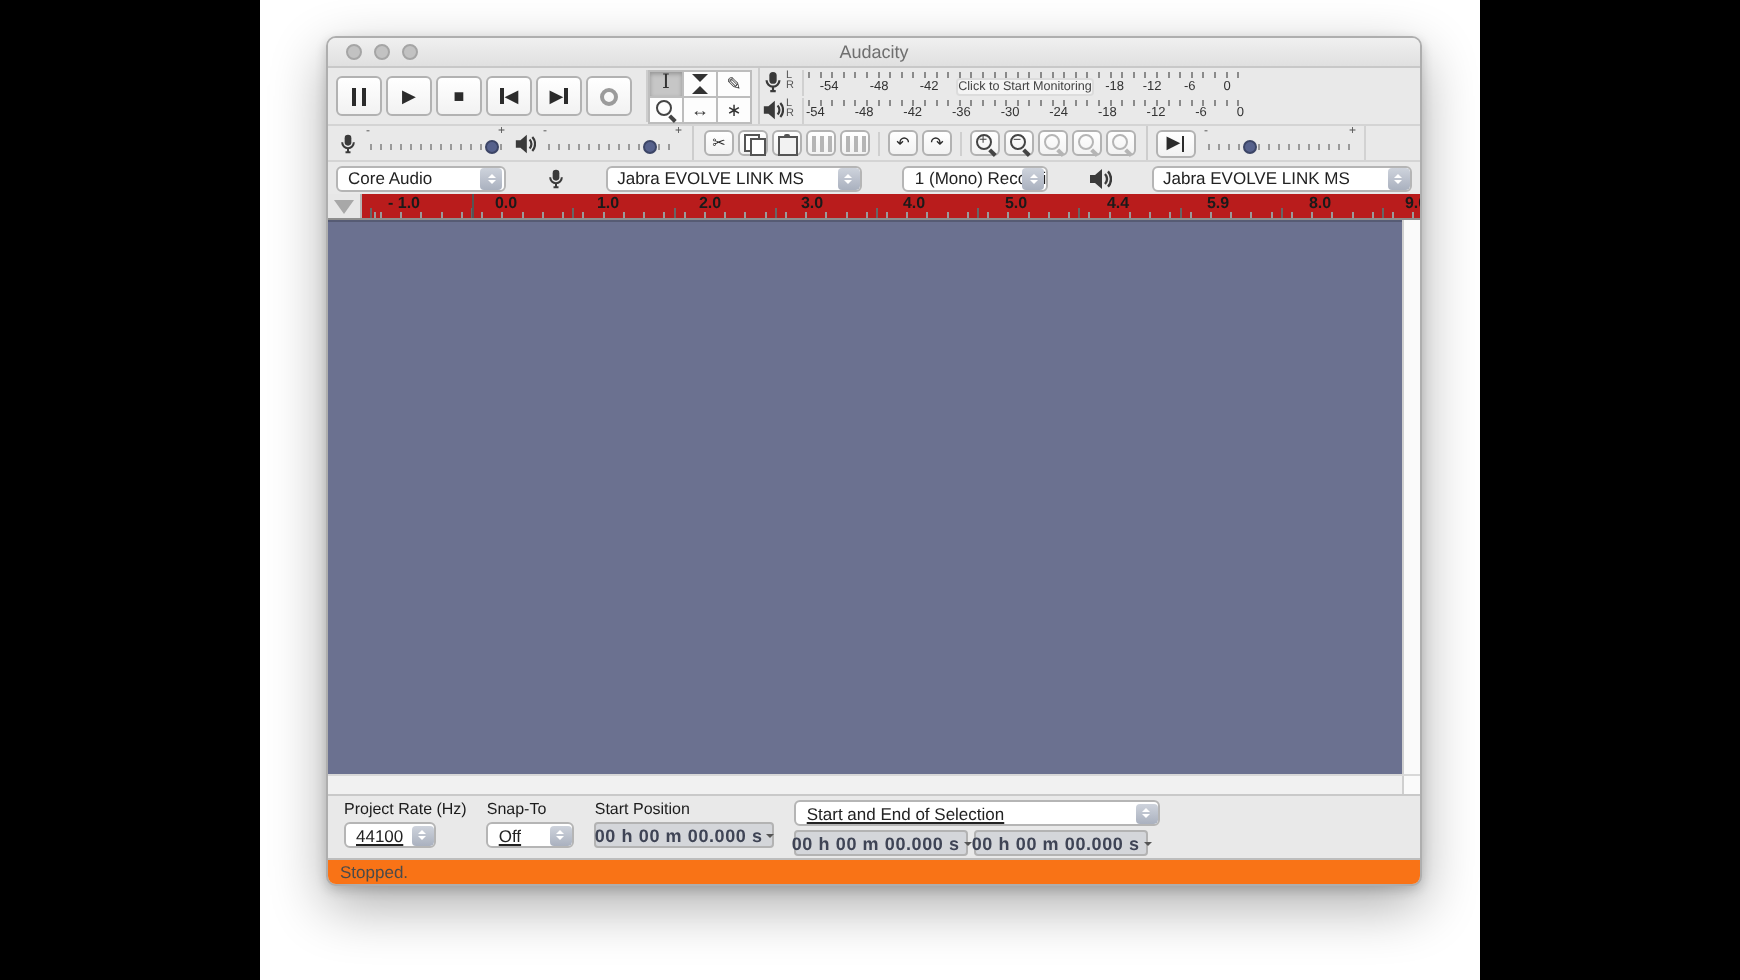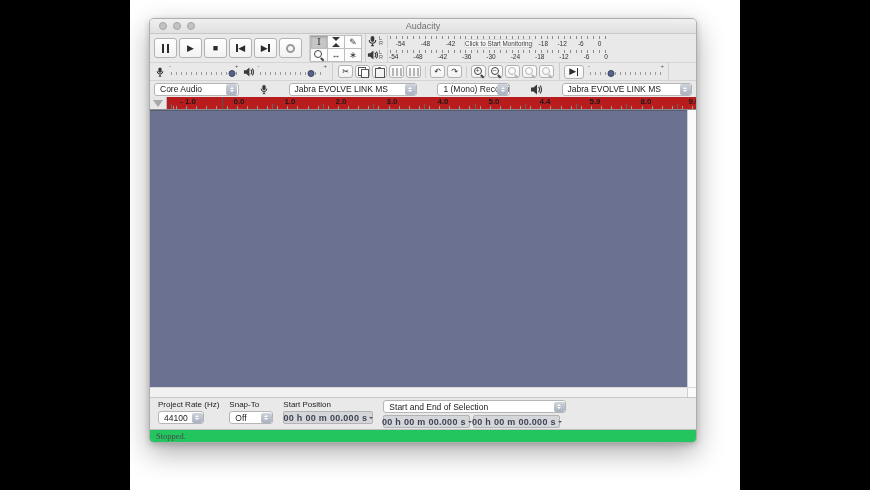--- a/index.html
+++ b/index.html
@@ -3,21 +3,21 @@
 <meta charset="utf-8">
 <style>
   * { margin:0; padding:0; box-sizing:border-box; }
   html,body { width:870px; height:490px; overflow:hidden; }
   body { font-family:"Liberation Sans", sans-serif; background:#ffffff; position:relative; }
 
   .side-bar { position:absolute; top:0; bottom:0; width:130px; background:#000; }
   .side-bar.left { left:0; }
   .side-bar.right { right:0; }
 
-  .window { position:absolute; left:149px; top:18px; width:548px; height:425px;
+  .window { position:absolute; left:163px; top:18px; width:548px; height:425px;
     background:#e9e9e9; border:1px solid #aeaeae; border-radius:5px; overflow:hidden;
     box-shadow:0 10px 28px rgba(0,0,0,.32), 0 2px 6px rgba(0,0,0,.18);
     display:flex; flex-direction:column; }
 
   
   .titlebar { height:15px; flex:0 0 15px; background:linear-gradient(#f0f0f0,#e0e0e0);
     border-bottom:1px solid #c8c8c8; position:relative; display:flex; align-items:center; }
   .traffic { display:flex; gap:6px; margin-left:9px; }
   .traffic span { width:8px; height:8px; border-radius:50%; background:#c2c2c2; border:1px solid #a5a5a5; }
   .win-title { position:absolute; left:0; right:0; text-align:center; font-size:9px; color:#6f6f6f; }
@@ -132,33 +132,33 @@
   .track-row { flex:0 0 277px; display:flex; }
   .track-canvas { flex:1; background:#6b7190; border-top:1px solid #565b74; }
   .vscroll { width:9px; background:#fafafa; border-left:1px solid #cfcfcf; }
   .hscroll { flex:0 0 10px; background:#f1f1f1; border-top:1px solid #d8d8d8; display:flex; }
   .hscroll .corner { width:9px; border-left:1px solid #cfcfcf; background:#fafafa; margin-left:auto; }
 
   
   .selbar { flex:0 0 32px; background:#e9e9e9; border-top:1px solid #c9c9c9; display:flex; padding:2px 0 0 8px; gap:10px; }
   .sb-col { display:flex; flex-direction:column; gap:2px; }
   .sb-label { font-size:8px; color:#1c1c1c; white-space:nowrap; }
-  .selbar .mac-select { height:13px; }
+  .selbar .mac-select { height:13px;text-decoration:underline; }
   .sel-rate { width:46px; } .sel-snap { width:44px; }
   .sel-mode { width:183px; height:12px; }
   .time-field { height:13px; background:#d4d6da; border:1px solid #b3b3b3; border-radius:2px;
     display:flex; align-items:center; justify-content:center; gap:2px;
     font-size:9px; font-weight:bold; color:#3f4455; letter-spacing:.3px; white-space:nowrap; }
   .tf-audio { width:90px; }
   .tf-sel { width:87px; }
   .tf-caret { width:0; height:0; border:2.5px solid transparent; border-top-color:#555; margin-top:3px; }
   .time-pair { display:flex; gap:3px; }
 
   
-  .statusbar { flex:1; background:#22c55e; border-top:1px solid #bdbdbd; display:flex; align-items:center; padding-left:6px;font-family:Liberation Serif, serif; }
+  .statusbar { flex:1; background:#f97316; border-top:1px solid #bdbdbd; display:flex; align-items:center; padding-left:6px; }
   .statusbar span { font-size:8.5px; color:#4a4a4a; }
 
   svg .stroke { fill:none; stroke:#3a3a3a; stroke-width:1.2; }
   svg .fill { fill:#3a3a3a; }
 </style>
 </head>
 <body>
 
 <div class="side-bar left"></div>
 <div class="side-bar right"></div>

